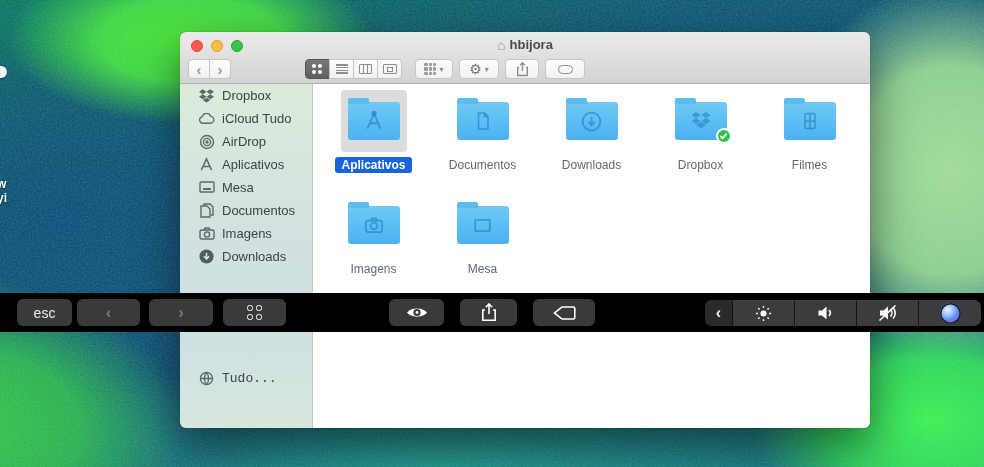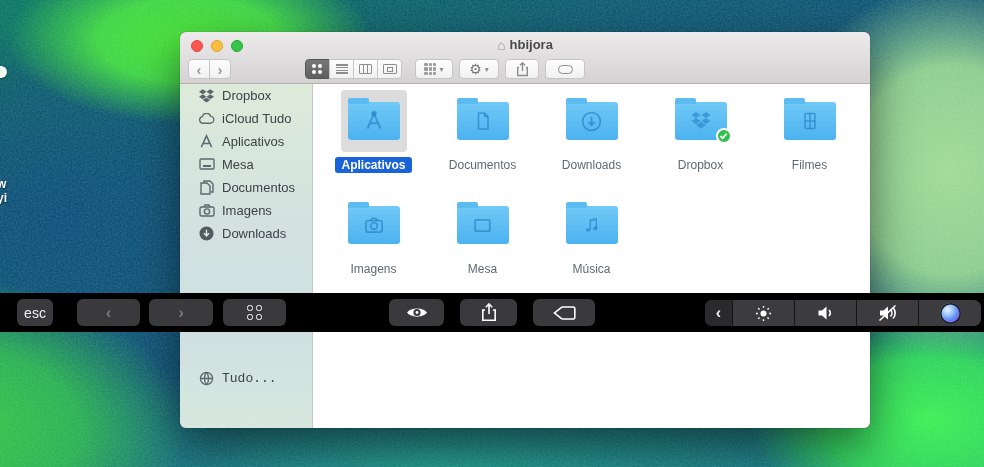--- a/index.html
+++ b/index.html
@@ -107,21 +107,21 @@
   .badge { position:absolute; right:-5px; bottom:-4px; width:16px; height:16px; border-radius:50%;
     background:#2fc14c; border:2px solid #fff; display:flex; align-items:center; justify-content:center; }
   .badge svg { display:block; }
   .cell-label { margin-top:5px; font-size:12px; color:#5f6a70; padding:1px 6px; border-radius:3px; }
   .cell-label.selected { background:#1a63d8; color:#fff; font-weight:bold; }
 
   
   .touchbar { position:absolute; left:0; top:293px; width:984px; height:39px; background:#000; z-index:10; }
   .tb-btn { position:absolute; top:6px; height:27px; background:#3a3a3c; border-radius:6px;
     display:flex; align-items:center; justify-content:center; color:#ededed; }
-  .tb-esc { left:17px; width:36px; font-size:14px; }
+  .tb-esc { left:17px; width:55px; font-size:14px; }
   .tb-back { left:77px; width:63px; color:#787878; font-size:17px; font-weight:bold; }
   .tb-fwd { left:149px; width:64px; color:#787878; font-size:17px; font-weight:bold; }
   .tb-grid { left:223px; width:63px; }
   .tbdots { width:15px; height:15px; display:grid; grid-template-columns:1fr 1fr; gap:2px; }
   .tbdots i { width:6px; height:6px; border:1.5px solid #fff; border-radius:2.5px; }
   .tb-eye { left:389px; width:55px; }
   .tb-share { left:460px; width:57px; }
   .tb-tag { left:533px; width:62px; }
   .strip { position:absolute; left:705px; top:7px; width:276px; height:26px;
     background:#3c3c3e; border-radius:7px; display:flex; align-items:center; overflow:hidden; }
@@ -239,20 +239,30 @@
     <div class="sb-item">
       <span class="sb-ico">
         <svg width="17" height="12" viewBox="0 0 20 13" fill="none" stroke="#5c686c" stroke-width="1.5">
             <path d="M5.5 11.5 a4 4 0 0 1 -0.4 -7.9 a5 5 0 0 1 9.6 -0.4 a3.6 3.6 0 0 1 -0.4 8.3 Z"></path>
           </svg>
       </span>
       <span>iCloud Tudo</span>
     </div>
     <div class="sb-item">
       <span class="sb-ico">
+        <svg width="16" height="16" viewBox="0 0 16 16" fill="none" stroke="#5c686c" stroke-width="1.4">
+            <circle cx="8" cy="8" r="6.5"></circle>
+            <circle cx="8" cy="8" r="3.6"></circle>
+            <circle cx="8" cy="8" r="1" fill="#5c686c"></circle>
+          </svg>
+      </span>
+      <span>AirDrop</span>
+    </div>
+    <div class="sb-item">
+      <span class="sb-ico">
         <svg width="15" height="15" viewBox="0 0 16 16" fill="none" stroke="#5c686c" stroke-width="1.6">
             <path d="M2.5 14 L8 2 L13.5 14 M4.5 10 H11.5"></path>
           </svg>
       </span>
       <span>Aplicativos</span>
     </div>
     <div class="sb-item">
       <span class="sb-ico">
         <svg width="16" height="13" viewBox="0 0 16 13" fill="none" stroke="#5c686c" stroke-width="1.4">
             <rect x="1" y="1" width="14" height="10" rx="1"></rect>
@@ -399,34 +409,20 @@
               <span class="glyph">
             <svg width="25" height="25" viewBox="0 0 24 24" fill="none" stroke="rgba(26,115,185,.55)" stroke-width="1.7">
                   <rect x="5" y="6.5" width="14" height="11" rx="1"></rect>
                 </svg>
           </span>
             </div>
         </div>
         <div class="cell-label">Mesa</div>
       </div>
 
-      <div class="cell">
-        <div class="icon-wrap">
-          <div class="folder">
-              <span class="glyph">
-            <svg width="24" height="24" viewBox="0 0 24 24" fill="rgba(26,115,185,.55)">
-                  <path d="M9.6 17 V6.6 L17 4.8 V15.2 H15.6 V7.2 L11 8.3 V17 Z"></path>
-                  <ellipse cx="8" cy="17" rx="2.2" ry="1.8"></ellipse>
-                  <ellipse cx="15.4" cy="15.4" rx="2.2" ry="1.8"></ellipse>
-                </svg>
-          </span>
-            </div>
-        </div>
-        <div class="cell-label">Música</div>
-      </div>
 
 
     </div>
   </div>
 </div>
 
 <div class="touchbar">
   <div class="tb-btn tb-esc">esc</div>
   <div class="tb-btn tb-back">‹</div>
   <div class="tb-btn tb-fwd">›</div>

